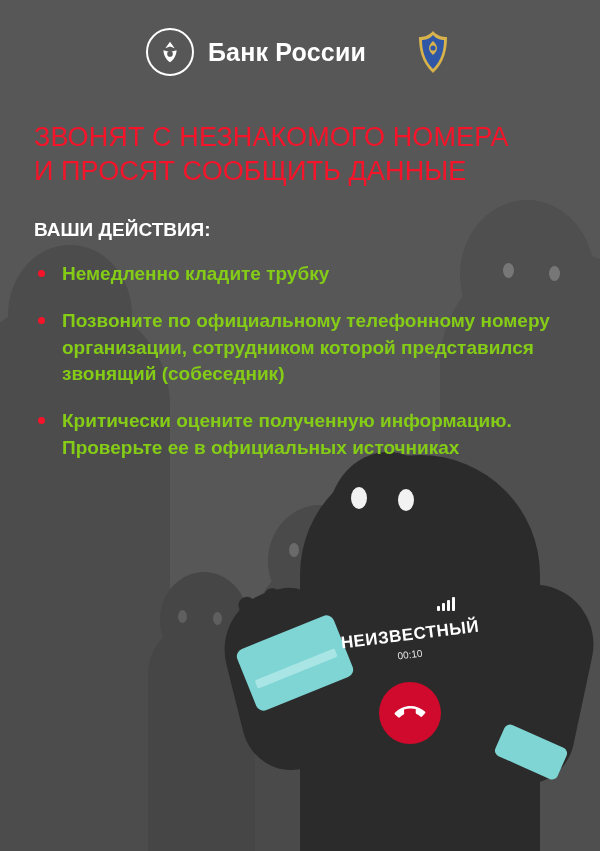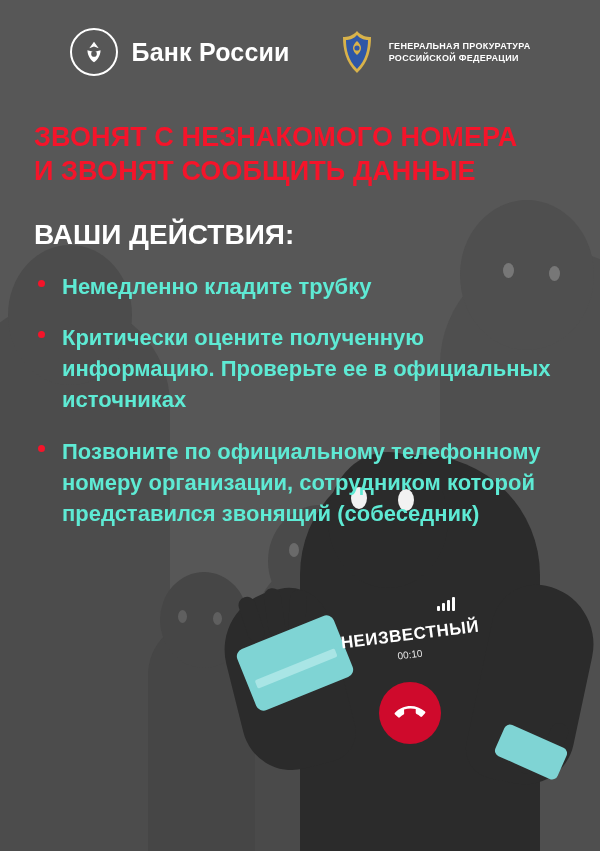--- a/index.html
+++ b/index.html
@@ -302,43 +302,43 @@
     letter-spacing: 0.3px;
   }
 
   
   .headline {
     position: relative;
     z-index: 20;
     margin: 44px 30px 0 34px;
     color: #f5142a;
     font-size: 27px;
-    font-weight: bold;
+    font-weight: normal;
     line-height: 1.27;
     letter-spacing: 0.1px;
   }
   .subhead {
     position: relative;
     z-index: 20;
     margin: 30px 34px 0 34px;
     color: #ffffff;
-    font-size: 28px;
+    font-size: 19px;
     font-weight: bold;
   }
   .actions {
     position: relative;
     z-index: 20;
     margin: 20px 40px 0 36px;
     padding: 0;
     list-style: none;
   }
   .actions li {
     position: relative;
-    color: #5eead4;
-    font-size: 22px;
+    color: #84cc16;
+    font-size: 19px;
     font-weight: bold;
     line-height: 1.42;
     padding-left: 26px;
     margin-bottom: 20px;
   }
   .actions li::before {
     content: "";
     position: absolute;
     left: 2px;
     top: 9px;
@@ -422,33 +422,29 @@
 
     <div class="gp-logo">
       <div class="gp-emblem">
         <svg width="42" height="48" viewBox="0 0 42 48" aria-hidden="true">
           <path d="M21 3 C17 8, 11 9, 7 9 C7 20, 9 34, 21 45 C33 34, 35 20, 35 9 C31 9, 25 8, 21 3 Z" fill="#d8b24a"></path>
           <path d="M21 7 C18 11, 13 12, 10 12 C10 21, 12 32, 21 41 C30 32, 32 21, 32 12 C29 12, 24 11, 21 7 Z" fill="#2f57a6"></path>
           <path d="M21 13 c-2 2-4 4-4 7 0 3 2 5 4 7 2-2 4-4 4-7 0-3-2-5-4-7z" fill="#d8b24a"></path>
           <circle cx="21" cy="20" r="2.6" fill="#2f57a6"></circle>
         </svg>
       </div>
-      <div class="gp-text">
-        <div>ГЕНЕРАЛЬНАЯ ПРОКУРАТУРА</div>
-        <div>РОССИЙСКОЙ ФЕДЕРАЦИИ</div>
-      </div>
     </div>
   </div>
 
   <div class="headline">
     <div>ЗВОНЯТ С НЕЗНАКОМОГО НОМЕРА</div>
-    <div>И ЗВОНЯТ СООБЩИТЬ ДАННЫЕ</div>
+    <div>И ПРОСЯТ СООБЩИТЬ ДАННЫЕ</div>
   </div>
 
   <div class="subhead">ВАШИ ДЕЙСТВИЯ:</div>
 
   <ul class="actions">
     <li>Немедленно кладите трубку</li>
+    <li>Позвоните по официальному телефонному номеру организации, сотрудником которой представился звонящий (собеседник)</li>
     <li>Критически оцените полученную информацию. Проверьте ее в официальных источниках</li>
-    <li>Позвоните по официальному телефонному номеру организации, сотрудником которой представился звонящий (собеседник)</li>
   </ul>
 
 </div>
 
 </body></html>

